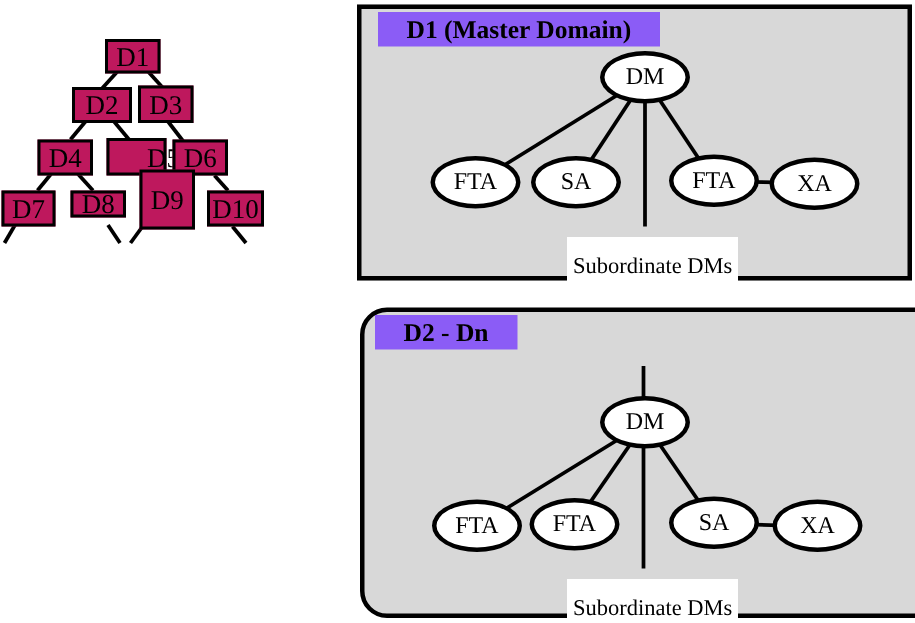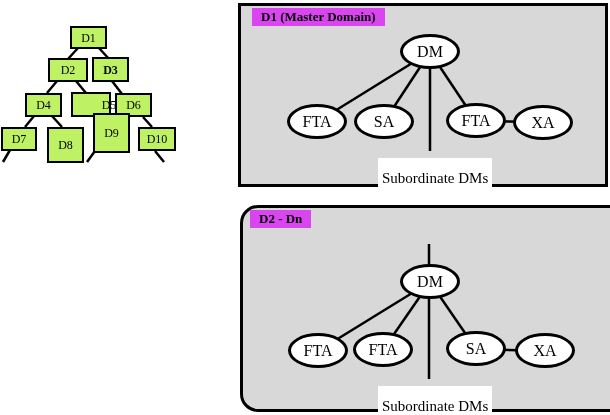--- a/index.html
+++ b/index.html
@@ -11,38 +11,38 @@
     position:relative;
     overflow:hidden;
   }
   .stage { position:absolute; left:0; top:0; width:610px; height:415px; }
 
   
   .tree { position:absolute; left:0; top:0; width:200px; height:180px; }
   .tree-lines { position:absolute; left:0; top:0; }
   .tree-box {
     position:absolute; box-sizing:border-box;
-    background:#bef264;
+    background:#be185d;
     border:2.5px solid var(--line,#000);
     display:flex; align-items:center; justify-content:center;
-    font-size:12px; line-height:1;
+    font-size:18px; line-height:1;
   }
 
   
   .panel {
     position:absolute; box-sizing:border-box;
     border:3px solid var(--line,#000);
     background:var(--panel_bg,#d8d8d8);
   }
   .panel-inner { position:relative; width:100%; height:100%; }
   .panel-lines { position:absolute; left:0; top:0; }
   .panel-title {
-    position:absolute; background:#d946ef;
-    font-weight:bold; font-size:13px; line-height:1.25;
-    padding:1px 9px; white-space:nowrap;
+    position:absolute; background:#8b5cf6;
+    font-weight:bold; font-size:17px; line-height:1.25;
+    padding:1px 19px; white-space:nowrap;
   }
   .ellipse {
     position:absolute; box-sizing:border-box;
     width:60px; height:35px;
     border:3px solid var(--line,#000); border-radius:50%;
     background:var(--node_fill,#fff);
     display:flex; align-items:center; justify-content:center;
     font-weight:normal; font-size:16px; line-height:1;
   }
   .note {
@@ -67,26 +67,26 @@
       <line x1="52" y1="116" x2="62" y2="127" stroke="#000" stroke-width="2.5"></line>
       <line x1="124" y1="117" x2="115" y2="127" stroke="#000" stroke-width="2.5"></line>
       <line x1="143" y1="117" x2="152" y2="127" stroke="#000" stroke-width="2.5"></line>
       <line x1="10" y1="150" x2="3" y2="162" stroke="#000" stroke-width="2.5"></line>
       <line x1="72" y1="150" x2="80" y2="162" stroke="#000" stroke-width="2.5"></line>
       <line x1="95" y1="151" x2="87" y2="162" stroke="#000" stroke-width="2.5"></line>
       <line x1="155" y1="151" x2="164" y2="162" stroke="#000" stroke-width="2.5"></line>
     </svg>
     <div class="tree-box" style="left:70px;  top:26px;  width:37px; height:23px;">D1</div>
     <div class="tree-box" style="left:48px;  top:58px;  width:40px; height:24px;font-family:Liberation Serif, serif;">D2</div>
-    <div class="tree-box" style="left:92px;  top:57px;  width:37px; height:25px;font-weight:bold;">D3</div>
+    <div class="tree-box" style="left:92px;  top:57px;  width:37px; height:25px;">D3</div>
     <div class="tree-box" style="left:25px;  top:93px;  width:37px; height:24px;">D4</div>
     <div class="tree-box" style="left:71px;  top:92px;  width:36px; height:25px;padding-left:36px;">D5</div>
     <div class="tree-box" style="left:115px; top:93px;  width:37px; height:24px;">D6</div>
     <div class="tree-box" style="left:1px;   top:127px; width:36px; height:24px;">D7</div>
-    <div class="tree-box" style="left:47px;  top:127px; width:37px; height:36px;">D8</div>
+    <div class="tree-box" style="left:47px;  top:127px; width:37px; height:18px;">D8</div>
     <div class="tree-box" style="left:93px;  top:113px; width:37px; height:40px;">D9</div>
     <div class="tree-box" style="left:138px; top:127px; width:38px; height:24px;">D10</div>
   </div>
 
   <div class="panel" style="left:238px; top:3px; width:370px; height:184px;">
     <div class="panel-inner">
       <svg class="panel-lines" width="364" height="178">
         <line x1="189" y1="46" x2="76" y2="116" stroke="#000" stroke-width="2.5"></line>
         <line x1="189" y1="46" x2="143" y2="116" stroke="#000" stroke-width="2.5"></line>
         <line x1="189" y1="46" x2="235" y2="115" stroke="#000" stroke-width="2.5"></line>

